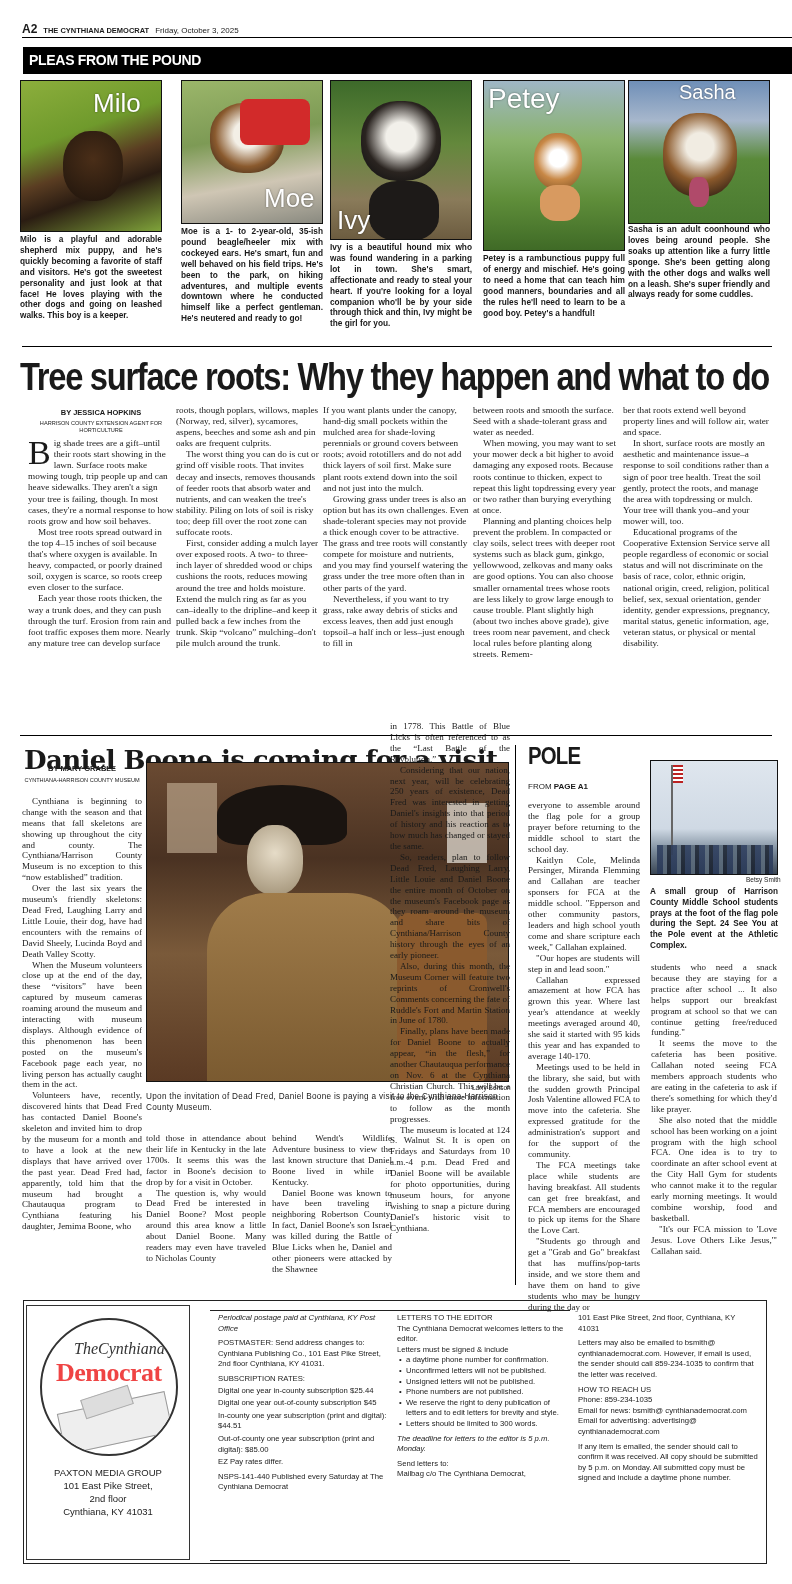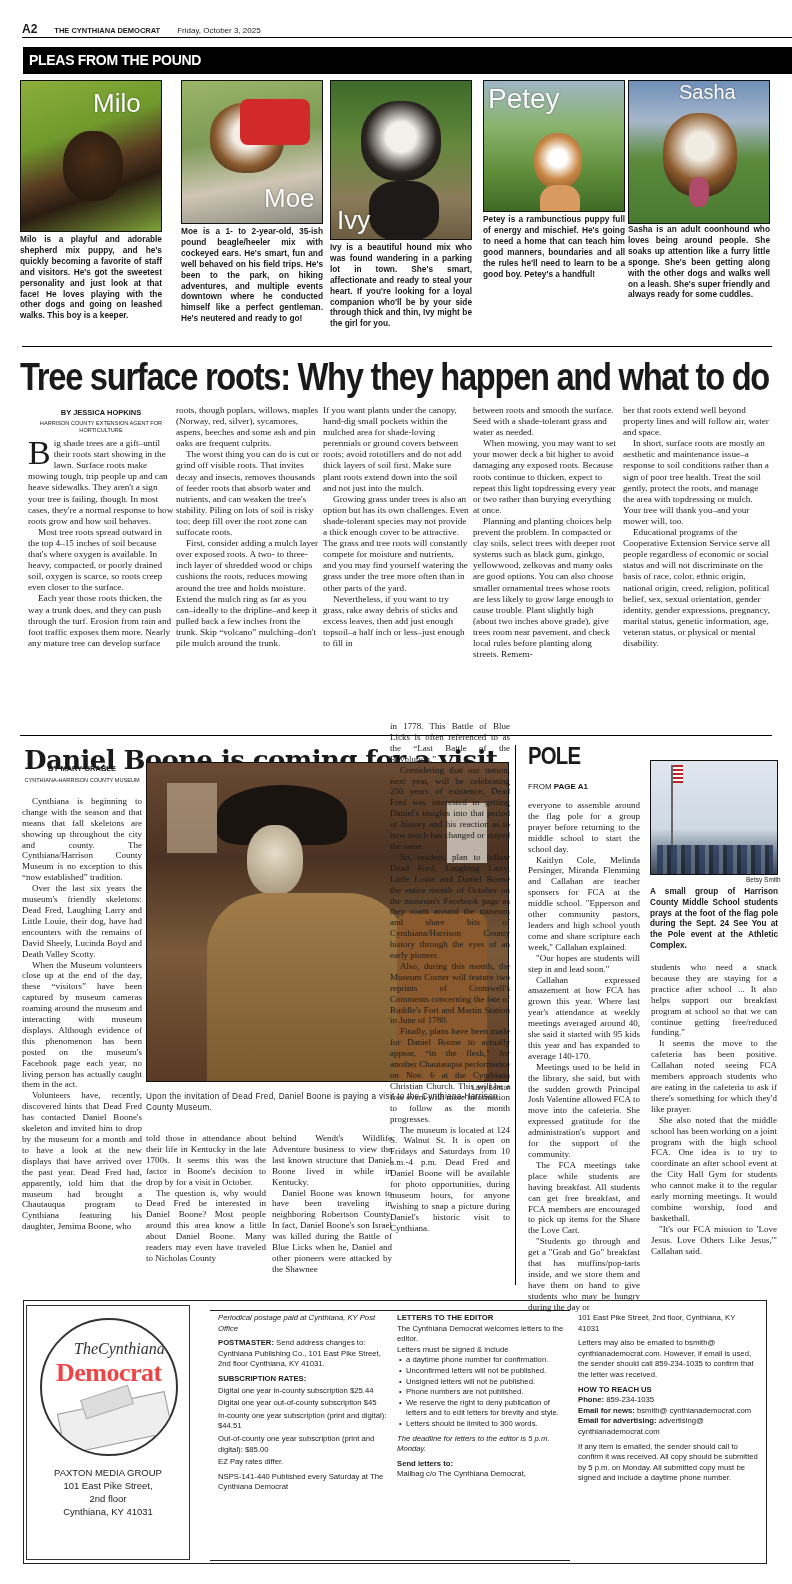--- a/index.html
+++ b/index.html
@@ -1,20 +1,20 @@
 <!DOCTYPE html>
 <html><head>
 <meta charset="utf-8">
 <style>
   * { box-sizing: border-box; margin: 0; padding: 0; }
   html, body { width: 792px; height: 1584px; background: #fff; overflow: hidden; }
   body { position: relative; font-family: "DejaVu Serif", serif; color: #1a1a1a; }
 
   
-  .folio { position: absolute; left: 22px; top: 22px; width: 770px; height: 16px; display: flex; align-items: baseline; gap: 17px; border-bottom: 1px solid #000; padding-bottom: 4px; }
+  .folio { position: absolute; left: 22px; top: 22px; width: 770px; height: 16px; display: flex; align-items: baseline; gap: 6px; border-bottom: 1px solid #000; padding-bottom: 4px; }
   .folio .page { font-family: "Liberation Sans", sans-serif; font-weight: 700; font-size: 12px; }
   .folio .paper { font-family: "Liberation Sans", sans-serif; font-weight: 700; font-size: 7.5px; }
   .folio .date { font-family: "Liberation Sans", sans-serif; font-size: 8px; color: #222; }
 
   .pound-banner { position: absolute; left: 23px; top: 47px; width: 769px; height: 27px; background: #000; color: #fff; font-family: "Liberation Sans", sans-serif; font-weight: 700; font-size: 14px; padding: 5px 6px; letter-spacing: -0.3px; transform-origin: left; }
 
   
   .dogs { position: absolute; left: 20px; top: 80px; width: 752px; height: 280px; }
   .dog { position: absolute; top: 0; width: 142px; }
   .dog-photo { position: relative; width: 100%; border: 1.5px solid #111; overflow: hidden; }
@@ -52,21 +52,21 @@
 
   
   .footer-box { position: absolute; left: 23px; top: 1300px; width: 744px; height: 264px; border: 1px solid #222; }
   .logo-panel { position: absolute; left: 26px; top: 1305px; width: 164px; height: 255px; border: 1px solid #333; }
   .logo-circle { position: absolute; left: 13px; top: 12px; width: 138px; height: 138px; border-radius: 50%; border: 2px solid #333; overflow: hidden; background: #fff; }
   .logo-the { position: absolute; left: 32px; top: 20px; font-family: "Liberation Serif", serif; font-style: italic; font-size: 16px; color: #333; }
   .logo-dem { position: absolute; left: 14px; top: 38px; font-family: "Liberation Serif", serif; font-weight: 700; font-size: 26px; color: #ef4444; letter-spacing: -0.5px; }
   .logo-addr { position: absolute; left: 0; top: 160px; width: 100%; text-align: center; font-family: "Liberation Sans", sans-serif; font-size: 9.5px; line-height: 13px; color: #222; }
   .fcol { position: absolute; top: 1310px; font-family: "Liberation Sans", sans-serif; font-size: 7.7px; line-height: 10.6px; color: #222; }
   .fcol p { margin-bottom: 4px; }
-  .fcol .h { font-weight: 700; }
+  .fcol .h { font-weight: 400; }
   .fcol ul { list-style: none; }
   .fcol li { padding-left: 9px; position: relative; }
   .fcol li::before { content: "•"; position: absolute; left: 2px; }
   .frule { position: absolute; height: 1px; background: #222; }
 </style>
 </head>
 <body>
 
 <div class="folio">
   <span class="page">A2</span>
@@ -96,21 +96,21 @@
   <div class="dog" style="left:310px">
     <div class="dog-photo" style="height:160px;background:linear-gradient(180deg,#3d6a2a 0%,#64883c 40%,#8a7b5a 75%,#6c5c40 100%);">
       <div style="position:absolute;left:30px;top:20px;width:80px;height:80px;border-radius:45%;background:radial-gradient(circle at 50% 45%,#f2f0ea 25%,#2a2420 60%,#111 90%);"></div>
       <div style="position:absolute;left:38px;top:100px;width:70px;height:60px;border-radius:40%;background:#1d1a18;"></div>
       <span class="dog-name" style="left:6px;top:124px">Ivy</span>
     </div>
     <p class="dog-caption" style="margin-top:2px">Ivy is a beautiful hound mix who was found wandering in a parking lot in town. She's smart, affectionate and ready to steal your heart. If you're looking for a loyal companion who'll be by your side through thick and thin, Ivy might be the girl for you.</p>
   </div>
 
   <div class="dog" style="left:463px">
-    <div class="dog-photo" style="height:132px;background:linear-gradient(180deg,#9fb6c6 0%,#8ab36c 35%,#5f8e3a 70%,#3f6a26 100%);">
+    <div class="dog-photo" style="height:171px;background:linear-gradient(180deg,#9fb6c6 0%,#8ab36c 35%,#5f8e3a 70%,#3f6a26 100%);">
       <div style="position:absolute;left:50px;top:52px;width:48px;height:56px;border-radius:45%;background:radial-gradient(circle at 50% 45%,#fff 22%,#c88846 55%,#8a5a2a 90%);"></div>
       <div style="position:absolute;left:56px;top:104px;width:40px;height:36px;border-radius:40%;background:#d89a60;"></div>
       <span class="dog-name" style="left:4px;top:2px;font-size:28px">Petey</span>
     </div>
     <p class="dog-caption">Petey is a rambunctious puppy full of energy and mischief. He's going to need a home that can teach him good manners, boundaries and all the rules he'll need to learn to be a good boy. Petey's a handful!</p>
   </div>
 
   <div class="dog" style="left:608px">
     <div class="dog-photo" style="height:144px;background:linear-gradient(180deg,#6f8fb8 0%,#a7b7cc 28%,#5a8a3a 55%,#4a7a30 100%);">
       <div style="position:absolute;left:34px;top:32px;width:74px;height:84px;border-radius:45%;background:radial-gradient(circle at 50% 40%,#f1ece2 22%,#8c5a2c 55%,#2a1c12 90%);"></div>

